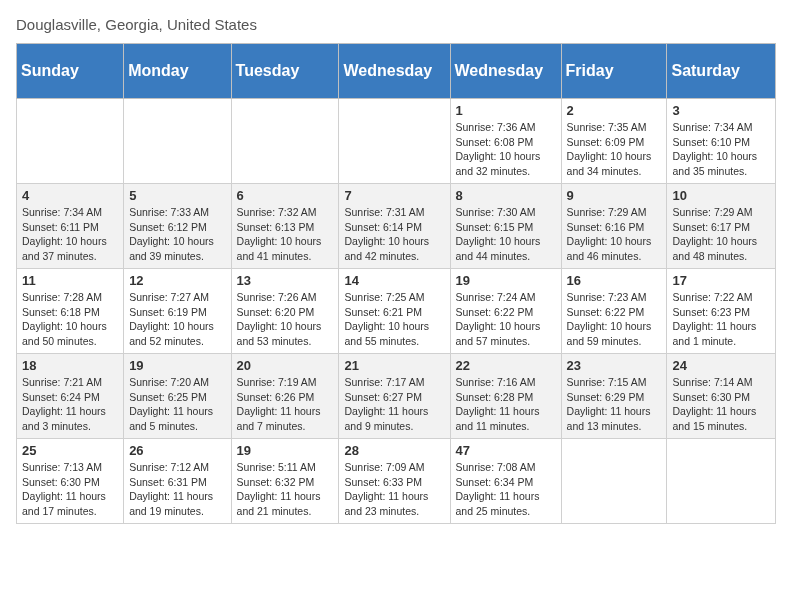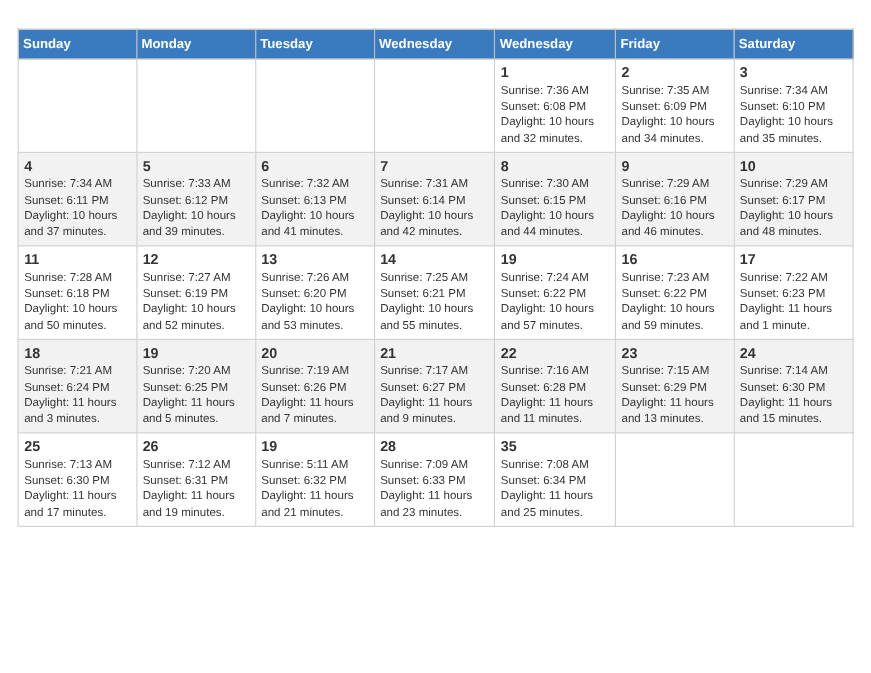--- a/index.html
+++ b/index.html
@@ -48,23 +48,23 @@
       color: #555;
     }
     table {
       width: 100%;
       border-collapse: collapse;
       font-size: 11px;
     }
     thead tr th {
       background-color: #3a7bbf;
       color: #fff;
-      padding: 6px 4px;
+      padding: 18px 4px;
       text-align: left;
-      font-size: 12px;
+      font-size: 16px;
       border: 1px solid #c0c0c0;
     }
     tbody tr td {
       border: 1px solid #d0d0d0;
       vertical-align: top;
       padding: 4px 5px;
       height: 85px;
       width: 113px;
     }
     .day-num {
@@ -90,20 +90,21 @@
     }
     .empty-cell {
       background-color: inherit;
     }
   </style>
 </head>
 <body>
 
 <div class="header-area">
   <div class="title-area">
+    <div class="location-title">Douglasville, Georgia, United States</div>
   </div>
 </div>
 
 <table>
   <thead>
     <tr id="header-row">
     <th>Sunday</th>
         <th>Monday</th>
         <th>Tuesday</th>
         <th>Wednesday</th>
@@ -316,21 +317,21 @@
 and 21 minutes.</div>
         </td>
         <td>
           <span class="day-num">28</span>
           <div class="day-detail" style="white-space: pre-line;">Sunrise: 7:09 AM
 Sunset: 6:33 PM
 Daylight: 11 hours
 and 23 minutes.</div>
         </td>
         <td>
-          <span class="day-num">35</span>
+          <span class="day-num">47</span>
           <div class="day-detail" style="white-space: pre-line;">Sunrise: 7:08 AM
 Sunset: 6:34 PM
 Daylight: 11 hours
 and 25 minutes.</div>
         </td>
         <td class="empty-cell"></td>
         <td class="empty-cell"></td>
       </tr>
     </tbody>
 </table>

